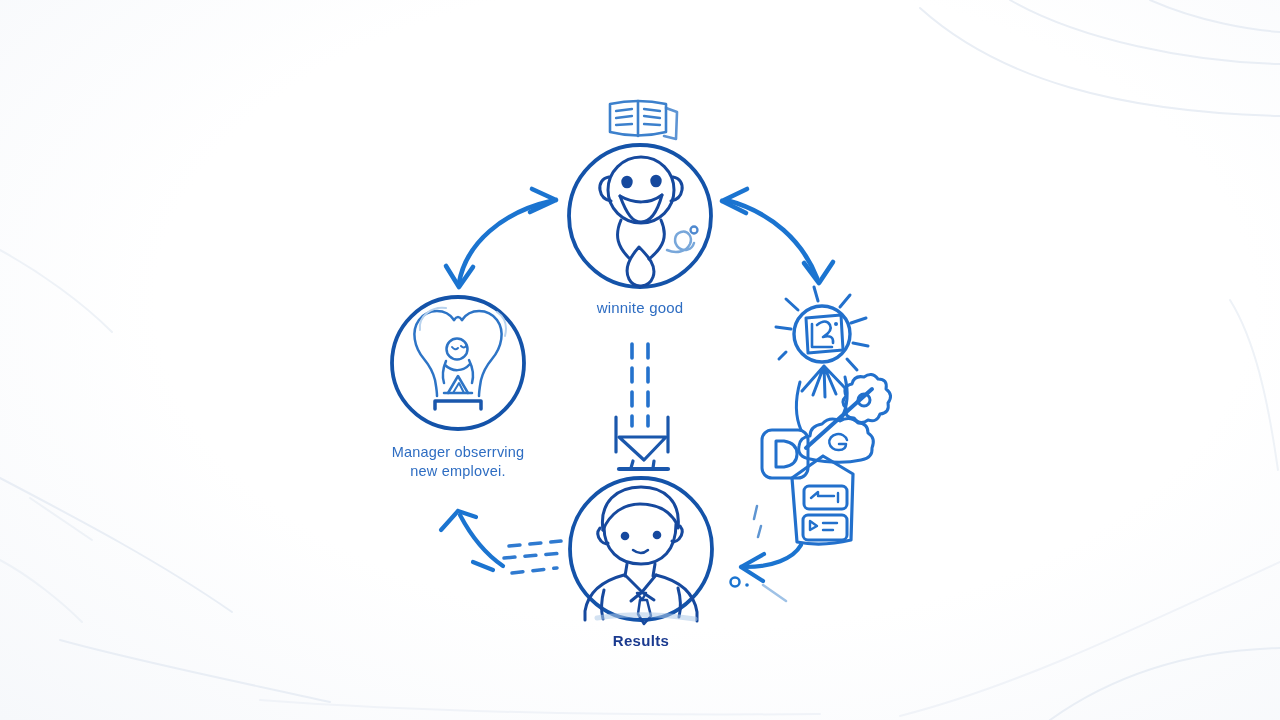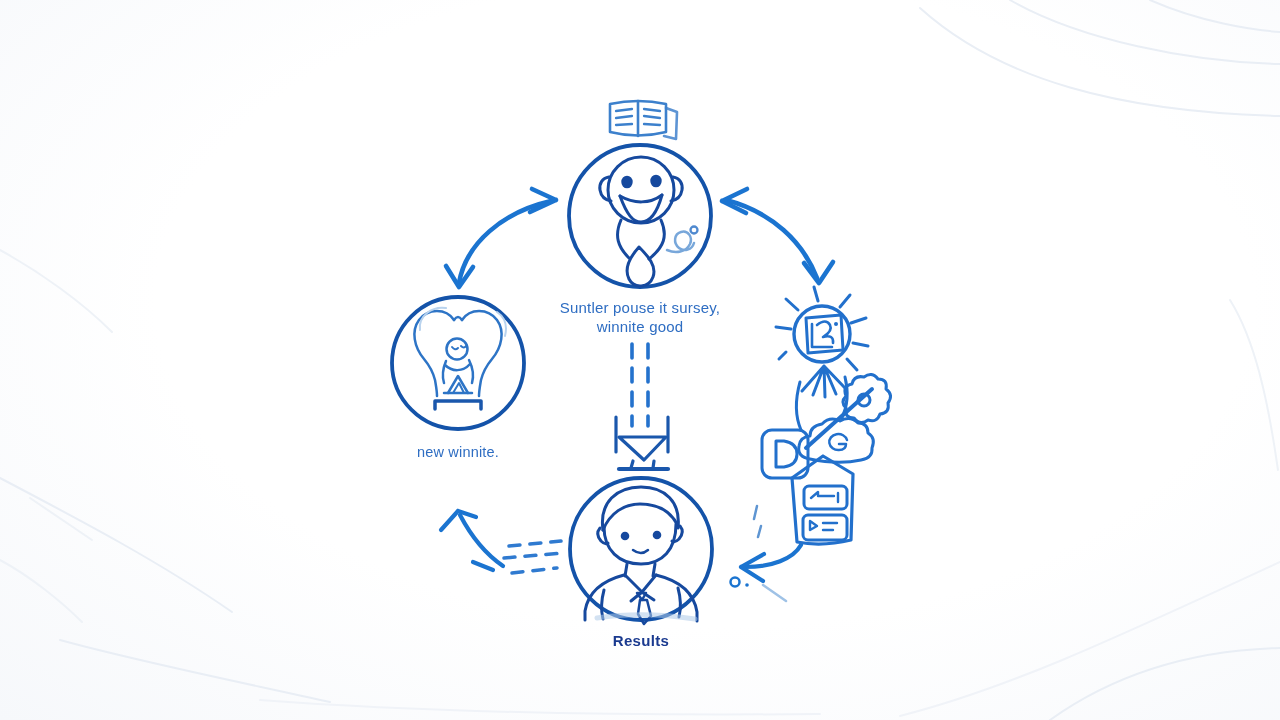--- a/index.html
+++ b/index.html
@@ -186,23 +186,23 @@
         <path d="M838,493 v9" stroke-width="2.4"></path>
         <rect x="803" y="515" width="44" height="25" rx="5" stroke-width="3"></rect>
         <path d="M810,521 l7,5 -7,4 z" stroke-width="2.4"></path>
         <path d="M823,523 h14 M823,530 h10" stroke-width="2.4"></path>
       </g>
       <path d="M757,506 l-3,13 M761,526 l-3,11" stroke="#5e95d2" stroke-width="2.5"></path>
     </g>
   </svg>
 
   <div class="cap cap-top">
-    <span class="ln">Suntler pouse it sursey,</span>
     <span class="ln">winnite good</span>
   </div>
 
   <div class="cap cap-left">
-    <span class="ln">new winnite.</span>
+    <span class="ln">Manager obserrving</span>
+    <span class="ln">new emplovei.</span>
   </div>
 
   <div class="cap cap-results">Results</div>
 
 </div>
 
 </body></html>

